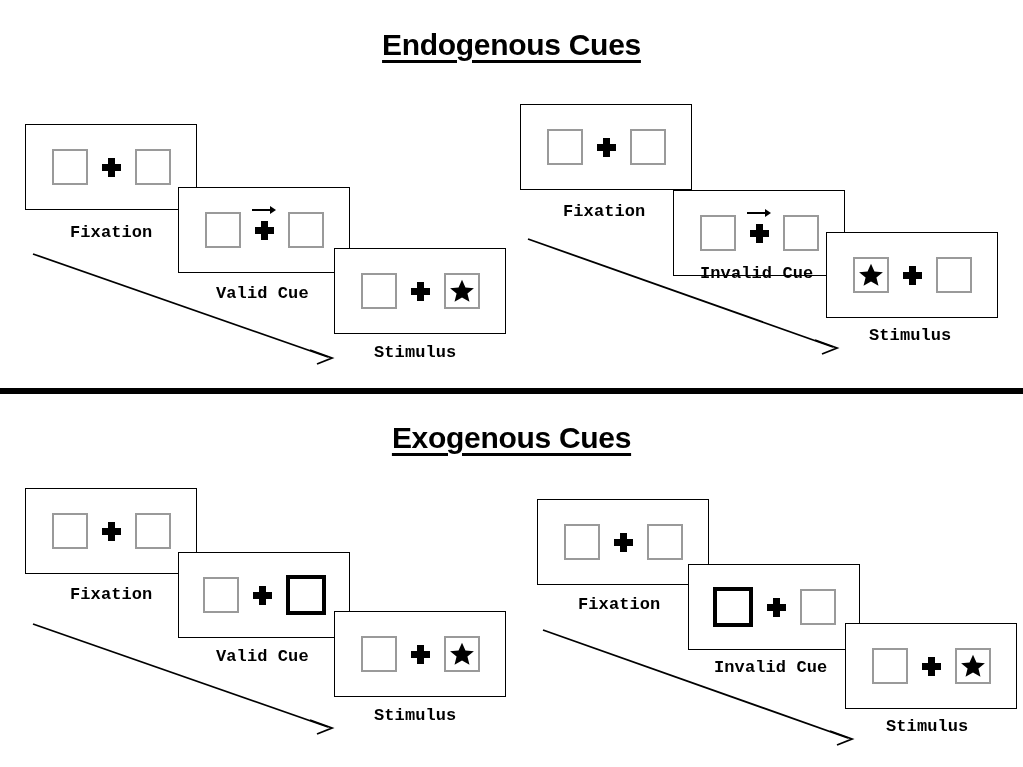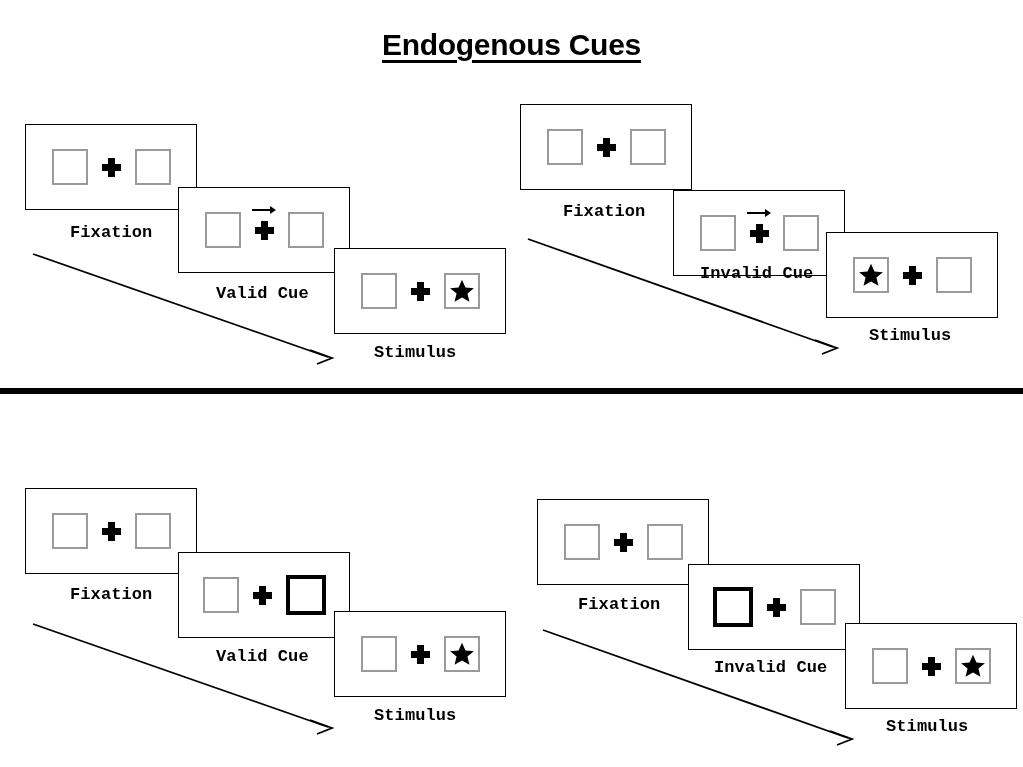--- a/index.html
+++ b/index.html
@@ -257,20 +257,21 @@
       <div class="plus-wrap">
         <div class="plus"></div>
       </div>
       <div class="box"></div>
     </div>
   </div>
   <div class="caption" style="left:869px; top:322px;">Stimulus</div>
 
   <div class="divider"></div>
 
+  <div class="section-title" id="title-exogenous">Exogenous Cues</div>
 
   <svg class="seq-arrow" style="left:20px; top:610px;" width="330" height="130">
     <line x1="13" y1="10" x2="308" y2="113" stroke="#000" stroke-width="1.8"></line>
     <polyline points="290,106 312,114 297,120" fill="none" stroke="#000" stroke-width="1.8"></polyline>
   </svg>
 
   <div class="frame" style="left:25px; top:484px; width:172px; height:86px;">
     <div class="frame-inner">
       <div class="box"></div>
       <div class="plus-wrap">

